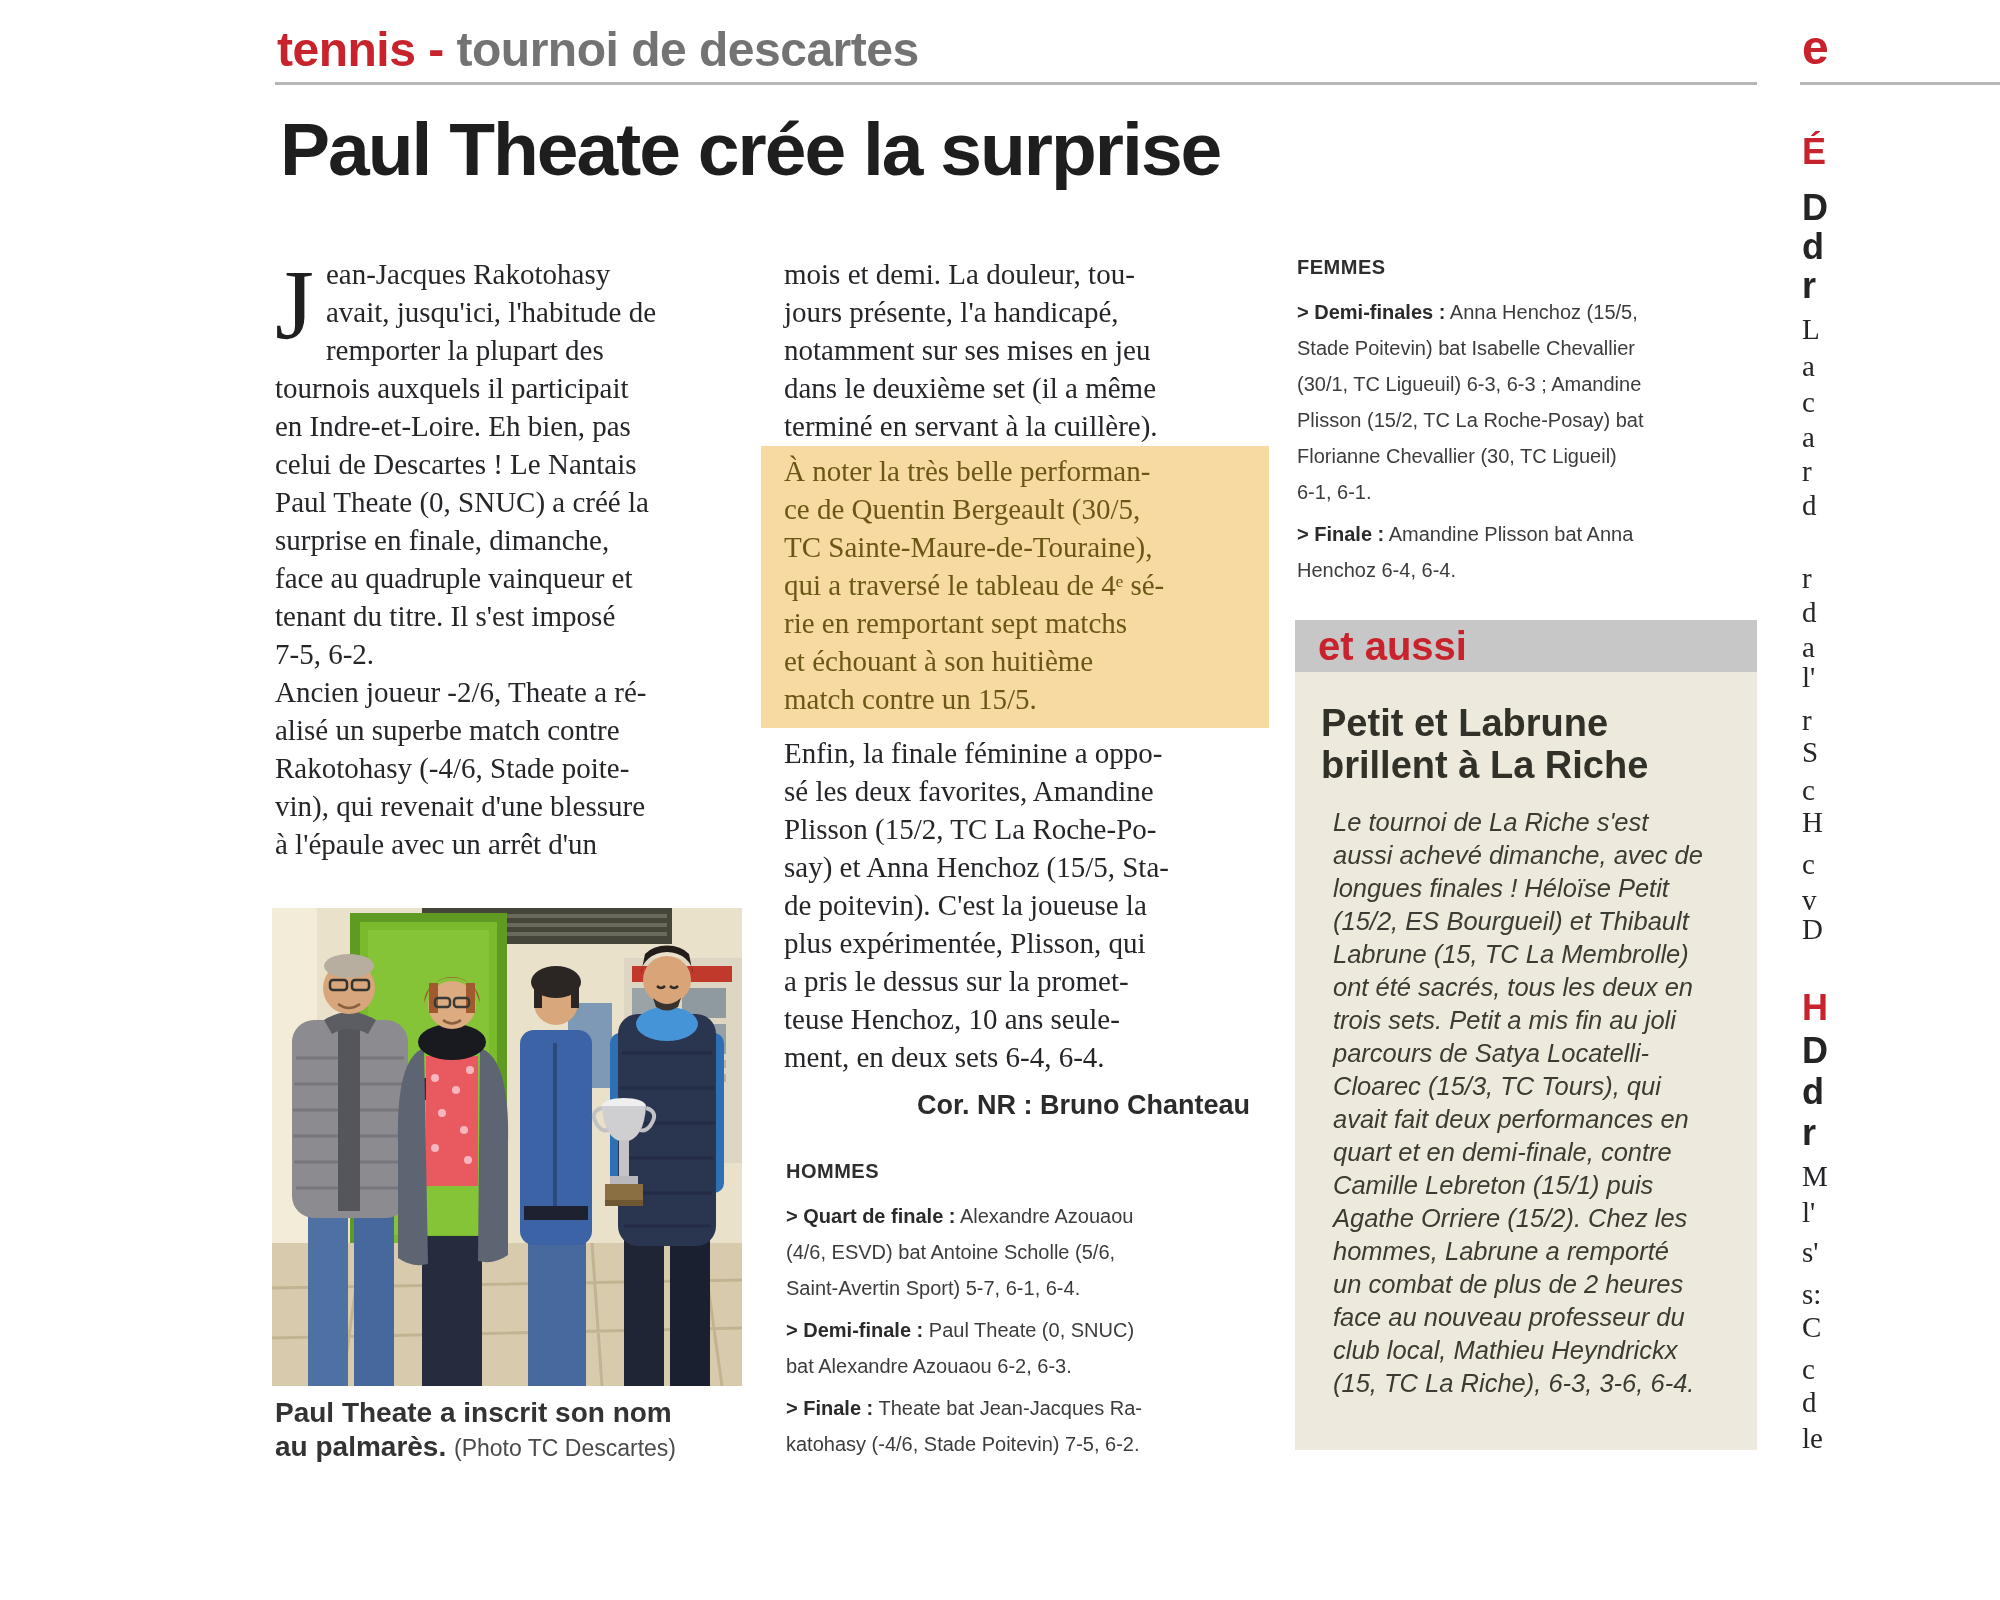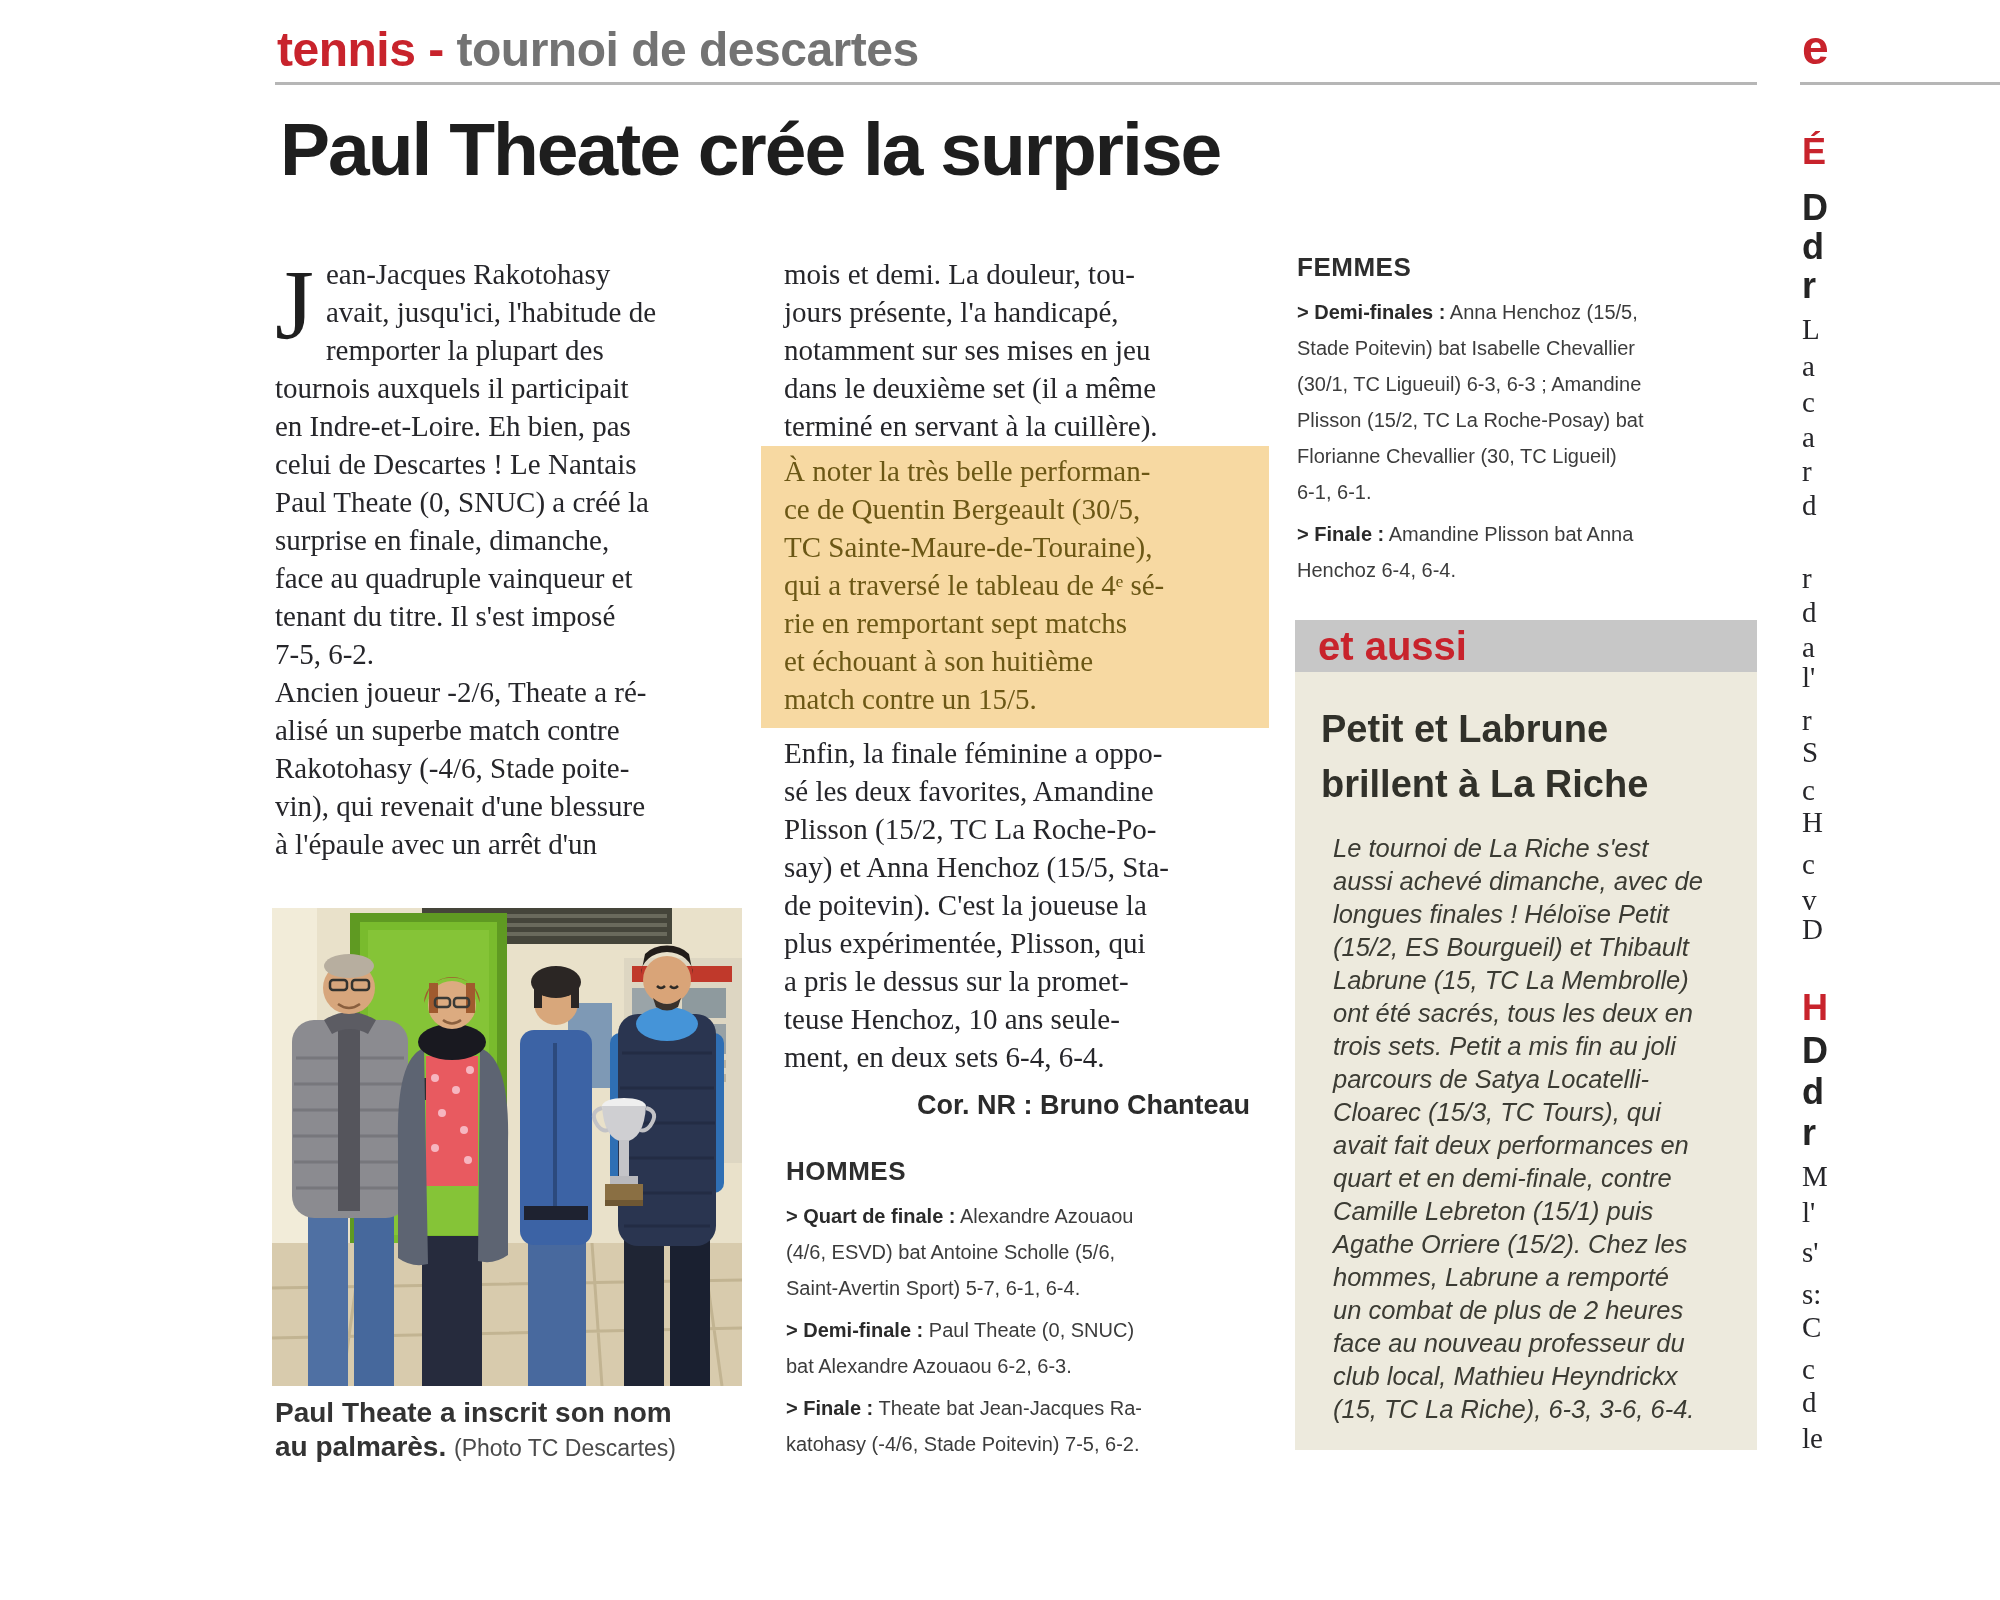--- a/index.html
+++ b/index.html
@@ -28,30 +28,30 @@
     font-size:100px;line-height:100px;height:112px;padding:0 12px 0 0;color:#1f1f1f;
   }
   #col2p1{left:784px;top:255px;width:476px;}
   #hl{
     left:761px;top:446px;width:508px;box-sizing:border-box;
     background:#f7d9a2;color:#6b5715;padding:6px 12px 10px 23px;
   }
   #col2p3{left:784px;top:734px;width:476px;}
   #byline{left:784px;top:1090px;width:466px;font-weight:bold;font-size:27px;color:#2b2b2b;text-align:right;}
   
-  .sec-head{font-weight:bold;font-size:26px;line-height:30px;color:#2e2e2e;margin:0 0 12px 0;letter-spacing:.5px;}
+  .sec-head{font-weight:bold;font-size:20px;line-height:30px;color:#2e2e2e;margin:0 0 12px 0;letter-spacing:.5px;}
   .res-item{font-size:20px;line-height:36px;color:#3c3c3c;white-space:pre-line;margin:0 0 6px 0;}
   .res-label{font-weight:bold;color:#2a2a2a;}
   #hommes{left:786px;top:1156px;width:500px;}
   #femmes{left:1297px;top:252px;width:500px;}
   
   #band{left:1295px;top:620px;width:462px;height:52px;background:#c7c7c7;display:flex;align-items:center;padding-left:23px;box-sizing:border-box;}
   #band-label{font-weight:bold;font-size:40px;color:#c8232c;line-height:1;}
   #box{left:1295px;top:672px;width:462px;height:778px;background:#edeadd;box-sizing:border-box;padding:16px 26px;}
-  #box-title{font-weight:bold;font-size:38px;line-height:55px;color:#31312a;white-space:pre-line;margin:14px 0 20px 0;}
+  #box-title{font-weight:bold;font-size:38px;line-height:42px;color:#31312a;white-space:pre-line;margin:14px 0 20px 0;}
   #box-body{font-size:25.5px;line-height:33px;color:#3b3b33;white-space:pre-line;}
   
   #photo{left:272px;top:908px;width:470px;height:478px;}
   #caption{left:275px;top:1396px;width:470px;font-weight:bold;font-size:28px;line-height:34px;color:#333333;}
   .cap-bold{white-space:pre-line;}
   .cap-credit{font-weight:normal;font-size:23px;color:#4a4a4a;}
   
   .ef{position:absolute;left:1802px;white-space:pre;}
   .ef-red-lg{font-weight:bold;font-size:48px;color:#c8232c;line-height:1;}
   .ef-red{font-weight:bold;font-size:36px;color:#c8232c;line-height:1;}

